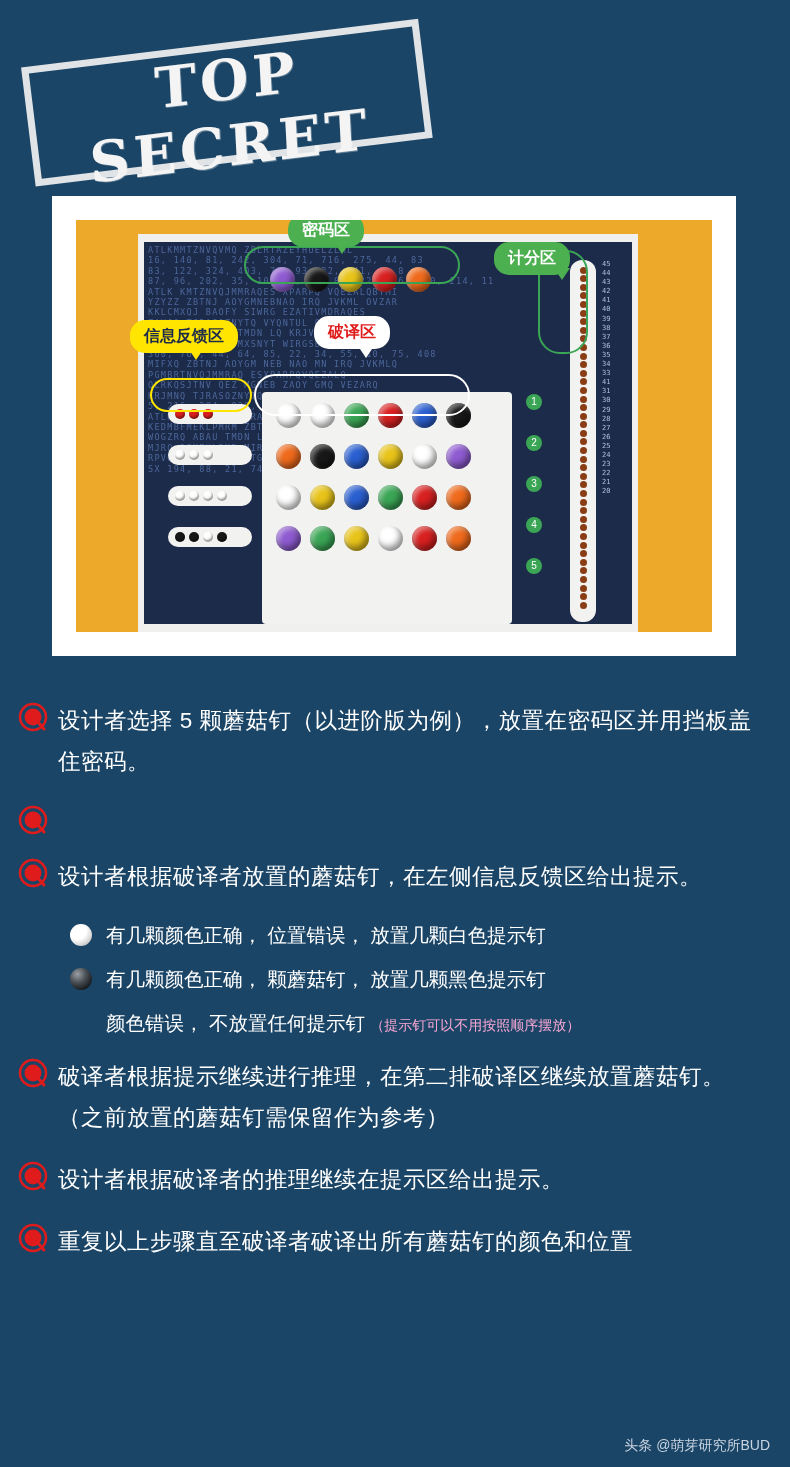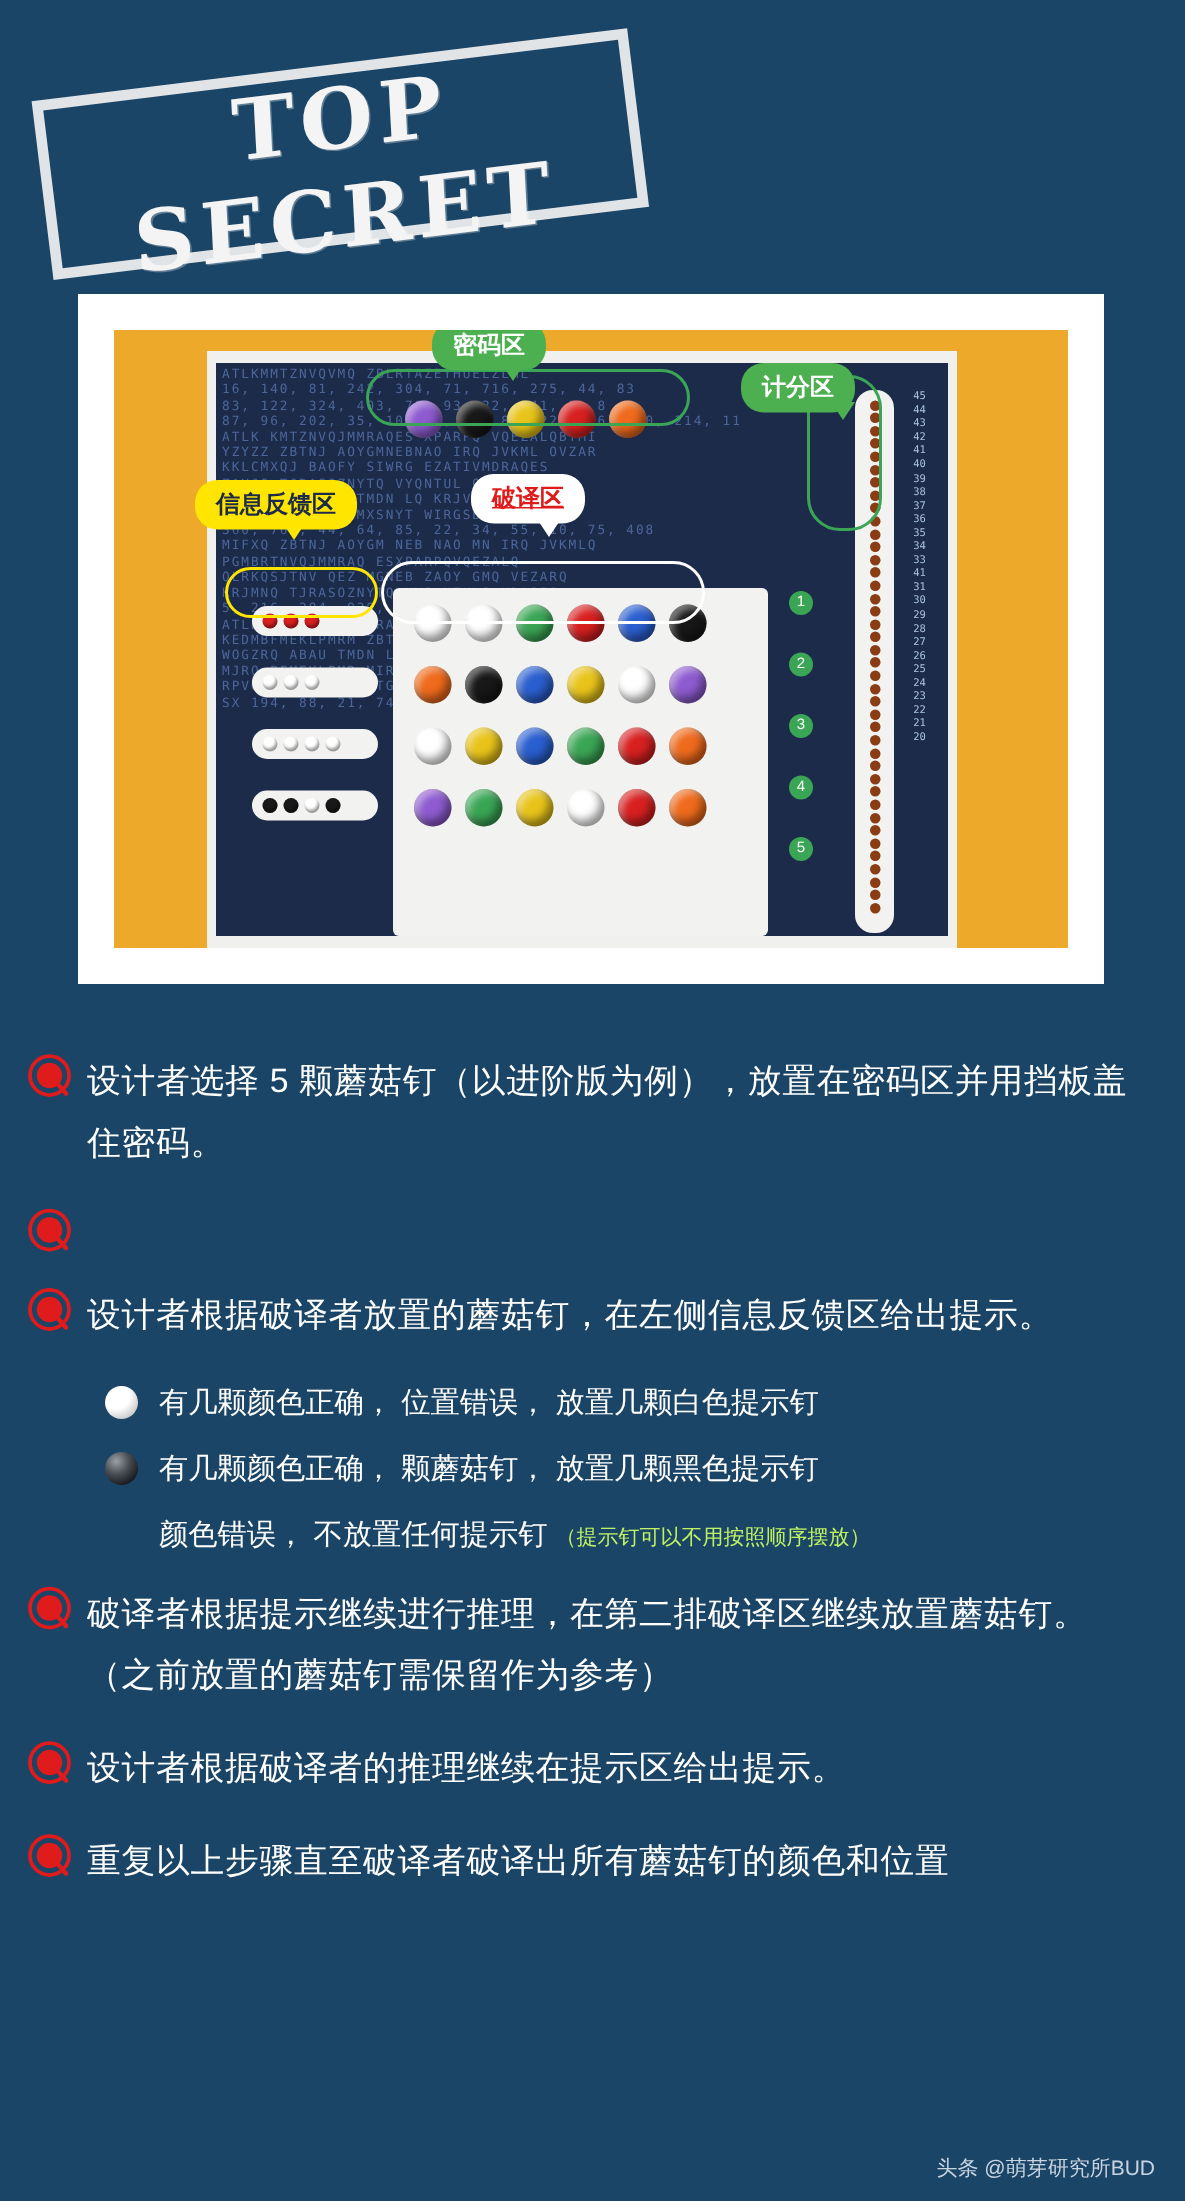--- a/index.html
+++ b/index.html
@@ -194,21 +194,21 @@
   }
   .score-nums {
     position: absolute;
     right: 8px;
     top: 18px;
     width: 22px;
     color: #a8c0e0;
     font-family: "DejaVu Sans Mono", monospace;
     font-size: 7px;
     line-height: 9.1px;
-    text-align: center;
+    text-align: left;
   }
   .row-num {
     position: absolute;
     width: 16px;
     height: 16px;
     border-radius: 50%;
     background: #3aa655;
     color: #fff;
     font-size: 10px;
     line-height: 16px;
@@ -296,21 +296,21 @@
     background: radial-gradient(circle at 34% 28%, #9aa0a6 0%, #4a4f55 40%, #15181c 78%, #000 100%);
   }
   .sub-text {
     color: #ffffff;
     font-size: 19.5px;
     line-height: 34px;
     font-family: "Liberation Sans", sans-serif;
   }
   .sub-note {
     font-size: 14px;
-    color: #bef264;
+    color: #f9a8d4;
   }
   .no-dot-line {
     margin-left: 36px;
     color: #ffffff;
     font-size: 19.5px;
     line-height: 34px;
   }
 
   
   .footer {
@@ -509,21 +509,21 @@
     </div>
 
     <div class="ring" style="left:168px; top:26px; width:212px; height:34px; border-color:#3aa655;"></div>
     <div class="ring" style="left:462px; top:30px; width:46px; height:100px; border-color:#3aa655; border-radius:22px;"></div>
     <div class="ring" style="left:74px; top:158px; width:98px; height:30px; border-color:#ffe500;"></div>
     <div class="ring" style="left:178px; top:154px; width:212px; height:38px; border-color:#ffffff;"></div>
 
     <div class="callout c-green" style="left:212px; top:-6px;">密码区</div>
     <div class="callout c-green" style="left:418px; top:22px;text-align:center;">计分区</div>
     <div class="callout c-yellow" style="left:54px; top:100px;text-align:right;">信息反馈区</div>
-    <div class="callout c-white" style="left:238px; top:96px;text-decoration:underline;">破译区</div>
+    <div class="callout c-white" style="left:238px; top:96px;">破译区</div>
 
     <div class="arrow" style="left:258px; top:22px; border-left:8px solid transparent; border-right:8px solid transparent; border-top:12px solid #4caf50;"></div>
     <div class="arrow" style="left:478px; top:48px; border-left:8px solid transparent; border-right:8px solid transparent; border-top:12px solid #4caf50;"></div>
     <div class="arrow" style="left:112px; top:128px; border-left:8px solid transparent; border-right:8px solid transparent; border-top:12px solid #ffe500;"></div>
     <div class="arrow" style="left:282px; top:126px; border-left:8px solid transparent; border-right:8px solid transparent; border-top:12px solid #ffffff;"></div>
   </div>
 </div>
 
 <div class="list">
 

